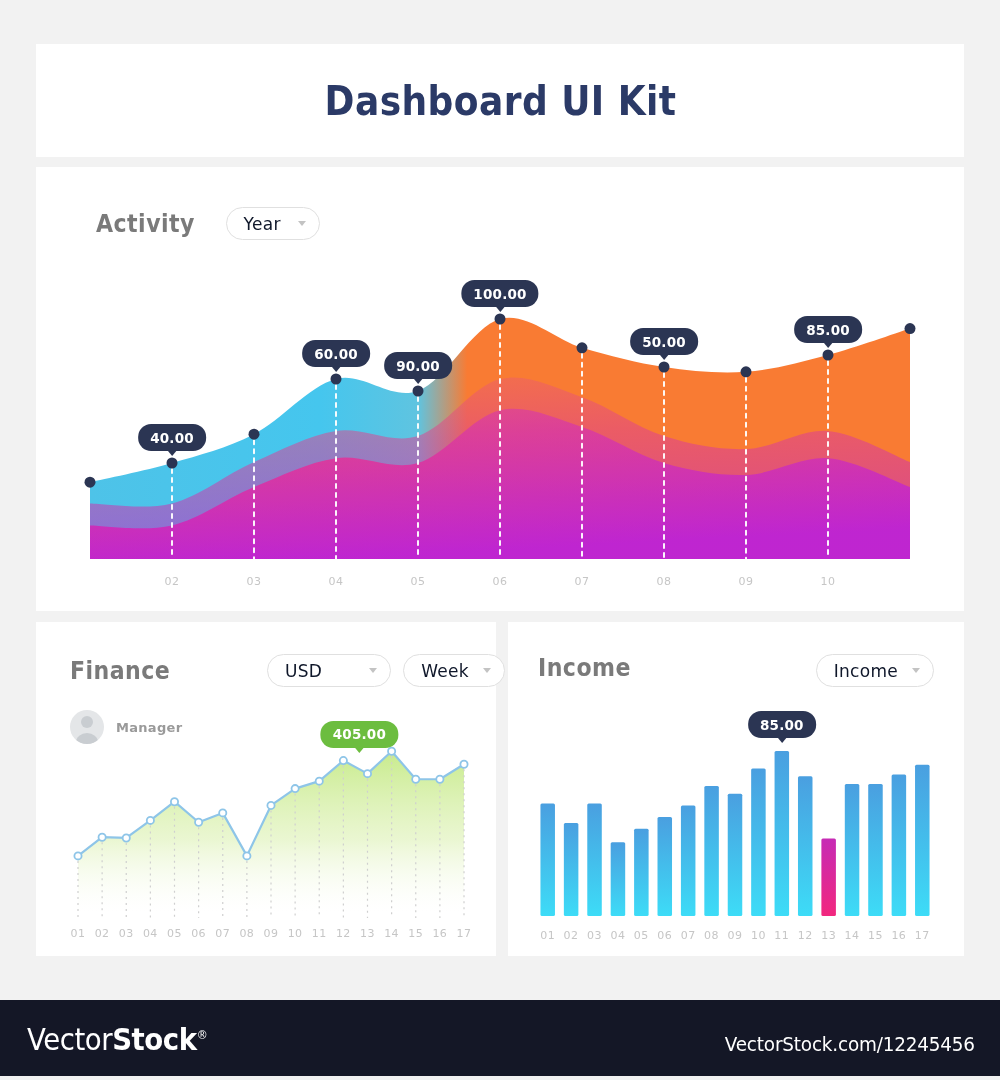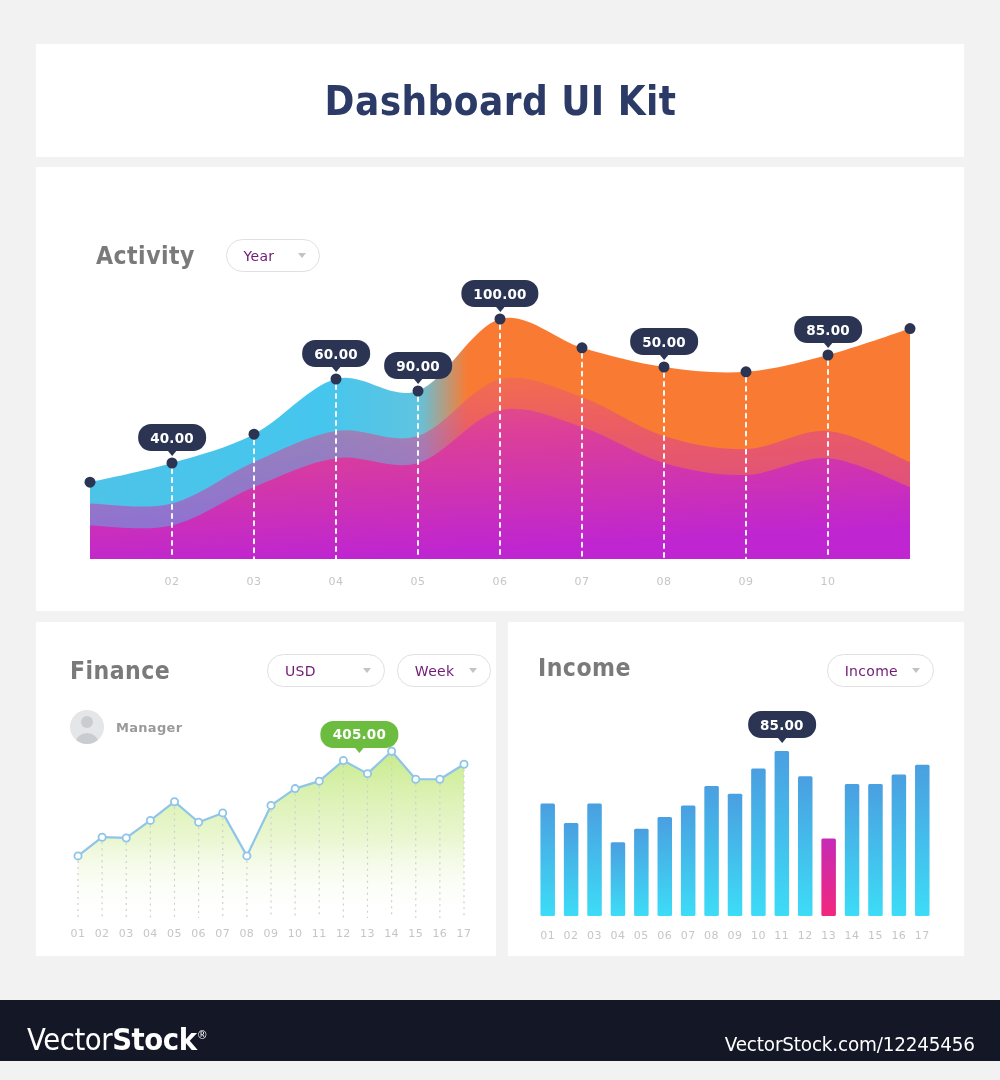--- a/index.html
+++ b/index.html
@@ -25,34 +25,34 @@
     transform: scaleX(0.9);
   }
 
   
   .activity-card {
     position: absolute; left: 36px; top: 167px;
     width: 928px; height: 444px;
     background: #ffffff;
   }
   .panel-head { display: flex; align-items: center; }
-  .act-head { position: absolute; left: 60px; top: 40px; margin-top: 32px; }
+  .act-head { position: absolute; left: 60px; top: 40px; }
   .panel-title {
     font-size: 24px; font-weight: bold; color: #7a7a7a;
     letter-spacing: 0.5px; transform: scaleX(0.92);
     transform-origin: left center;
   }
   .pill {
     margin-left: 22px;
     border: 1px solid #e0e0e0; border-radius: 18px;
     height: 33px; min-width: 94px;
     display: inline-flex; align-items: center; justify-content: space-between;
     padding: 0 13px 0 17px; background: #fff;
   }
-  .pill-label { font-size: 14px; color: #701a75; letter-spacing: .3px; }
+  .pill-label { font-size: 17px; color: #0f172a; letter-spacing: .3px; }
   .caret {
     width: 0; height: 0; margin-left: 14px;
     border-left: 4.5px solid transparent;
     border-right: 4.5px solid transparent;
     border-top: 5px solid #c3c3c3;
   }
 
   .chart-wrap { position: absolute; }
   .svg-chart { display: block; }
 
@@ -114,21 +114,21 @@
     width: 22px; height: 18px; border-radius: 50%; background: #c9cdd1;
   }
   .user-name {
     margin-left: 12px; font-size: 13px; color: #9a9a9a;
     font-weight: bold; letter-spacing: .3px;
   }
 
   
   .footer {
     position: absolute; left: 0; top: 1000px;
-    width: 1000px; height: 61px; background: #141726;
+    width: 1000px; height: 76px; background: #141726;
   }
   .vs-logo {
     position: absolute; left: 27px; top: 22px;
     font-size: 30px; color: #ffffff; letter-spacing: -0.5px;
     transform: scaleX(0.92); transform-origin: left center;
   }
   .vs-logo b { font-weight: bold; }
   .vs-reg { font-size: 12px; vertical-align: super; }
   .vs-url {
     position: absolute; right: 25px; top: 32px;

